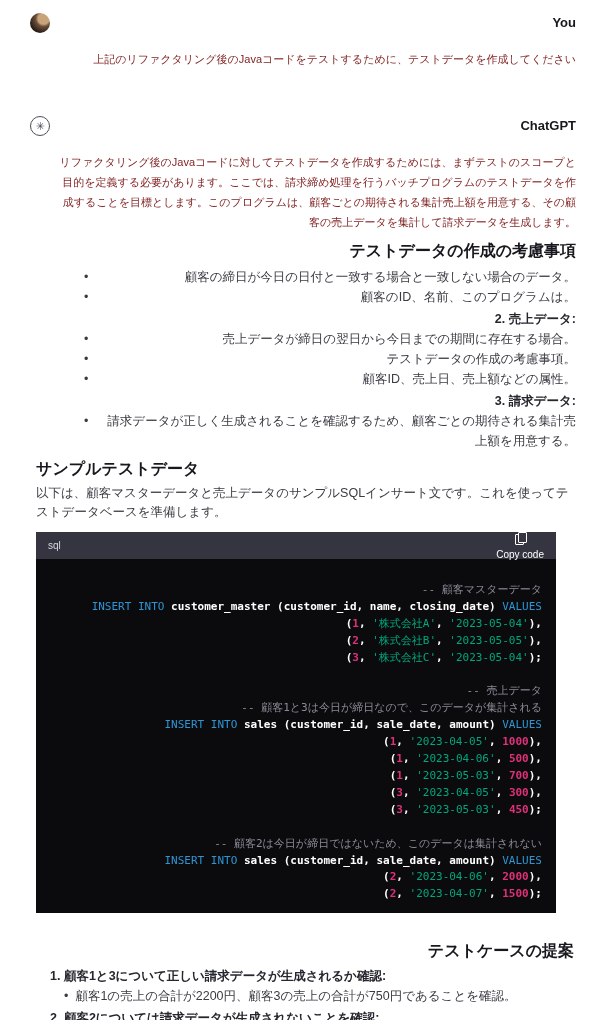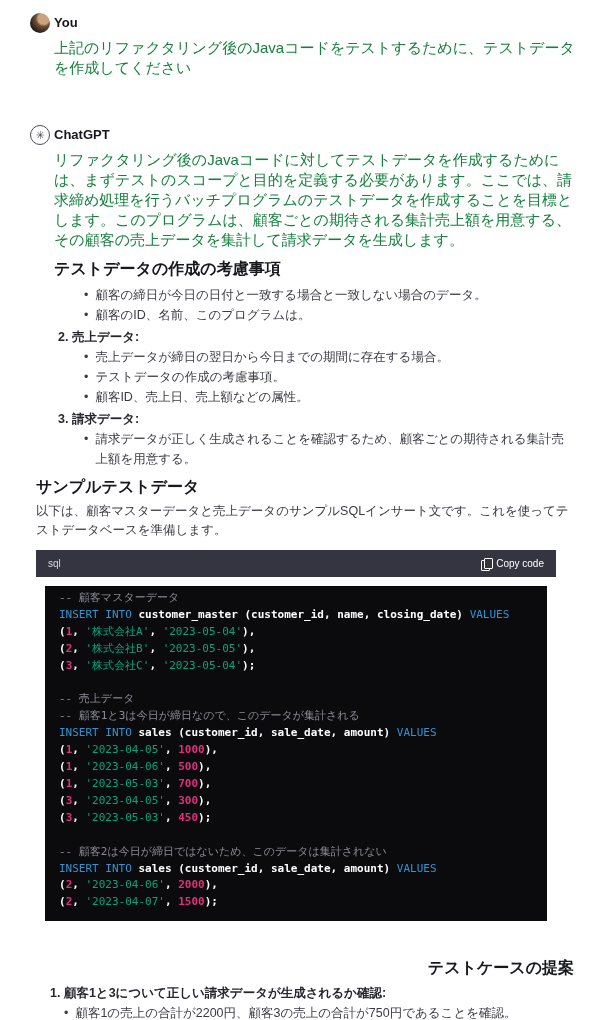--- a/index.html
+++ b/index.html
@@ -7,34 +7,34 @@
     position:relative;
     width:600px;height:1020px;
     background:#ffffff;
     font-family:"Liberation Sans","DejaVu Sans",sans-serif;
     color:#3a3b42;
     overflow:hidden;
     box-sizing:border-box;
     padding-top:13px;
   }
   
-  .msg{display:flex;align-items:flex-start;padding:0 24px 0 30px;}
+  .msg{display:flex;align-items:flex-start;padding:0 24px 0 30px;text-align:right;}
   .avatar{width:20px;height:20px;border-radius:50%;flex:0 0 20px;margin-right:4px;}
   .user-avatar{
     background:radial-gradient(circle at 68% 28%, #c9a37a 0 28%, #6b4f3a 40%, #241a14 75%, #110c09 100%);
   }
   .gpt-avatar{
     border:1.4px solid #4d4f5c;
     box-sizing:border-box;
     display:flex;align-items:center;justify-content:center;
     color:#4d4f5c;font-size:11px;line-height:1;background:#fff;
   }
   .msg-body{flex:1;min-width:0;}
   .author{font-weight:bold;font-size:13px;color:#17181d;line-height:16px;padding-top:2px;}
-  .msg-text{font-size:15px;line-height:20px;margin-top:7px;color:#15803d;}
+  .msg-text{font-size:11px;line-height:20px;margin-top:18px;color:#7f1d1d;}
   .assistant-msg{margin-top:47px;}
   
   h3.sec{font-size:16px;font-weight:bold;color:#17181d;margin:9px 0 6px 0;line-height:20px;}
   
   .olist{margin:0;padding:0;}
   .oli-title{font-size:12.5px;line-height:20px;font-weight:bold;color:#26272e;padding-left:4px;margin-top:2px;}
   .bullet-row{display:flex;font-size:12.5px;line-height:20px;color:#3a3b42;}
   .bullet-dot{flex:0 0 auto;padding:0 7px 0 30px;color:#3a3b42;}
   .bullet-text{flex:1;}
   
@@ -52,34 +52,35 @@
   .code-header{
     height:27px;background:var(--hdr,#343541);
     display:flex;align-items:center;justify-content:space-between;
     padding:0 12px;box-sizing:border-box;
   }
   .code-lang{font-size:10px;color:#d9d9e3;font-family:"Liberation Sans","DejaVu Sans",sans-serif;}
   .copy-btn{
     display:flex;align-items:center;gap:5px;background:none;border:none;cursor:pointer;
     color:#ffffff;font-size:10px;padding:0;
     font-family:"Liberation Sans","DejaVu Sans",sans-serif;
+    flex-direction:column;
   }
   .copy-icon{display:inline-block;width:10px;height:12px;position:relative;}
   .copy-icon:before{
     content:"";position:absolute;left:0;top:2px;width:7px;height:9px;
     border:1px solid #fff;border-radius:1px;background:var(--hdr,#343541);
   }
   .copy-icon:after{
     content:"";position:absolute;left:2.5px;top:0;width:7px;height:9px;
     border:1px solid #fff;border-radius:1px;background:var(--hdr,#343541);
   }
   .code-body{
-    background:#0b0b0e;padding:4px 14px 10px 14px;margin:9px;
+    background:#0b0b0e;padding:23px 14px 10px 14px;margin:0;
     font-size:11px;line-height:16.9px;
-    white-space:pre;overflow:hidden;
+    white-space:pre;overflow:hidden;text-align:right;
   }
   .code-line{min-height:16.9px;}
   .tok-c{color:var(--com,#8b8b97);}
   .tok-k{color:var(--kw,#2e95d3);}
   .tok-i{color:#ffffff;font-weight:bold;}
   .tok-p{color:#ffffff;font-weight:bold;}
   .tok-n{color:var(--num,#df3079);font-weight:bold;}
   .tok-s{color:var(--str,#00a67d);}
   
   .tc-heading{margin-top:28px !important;text-align:right;}

